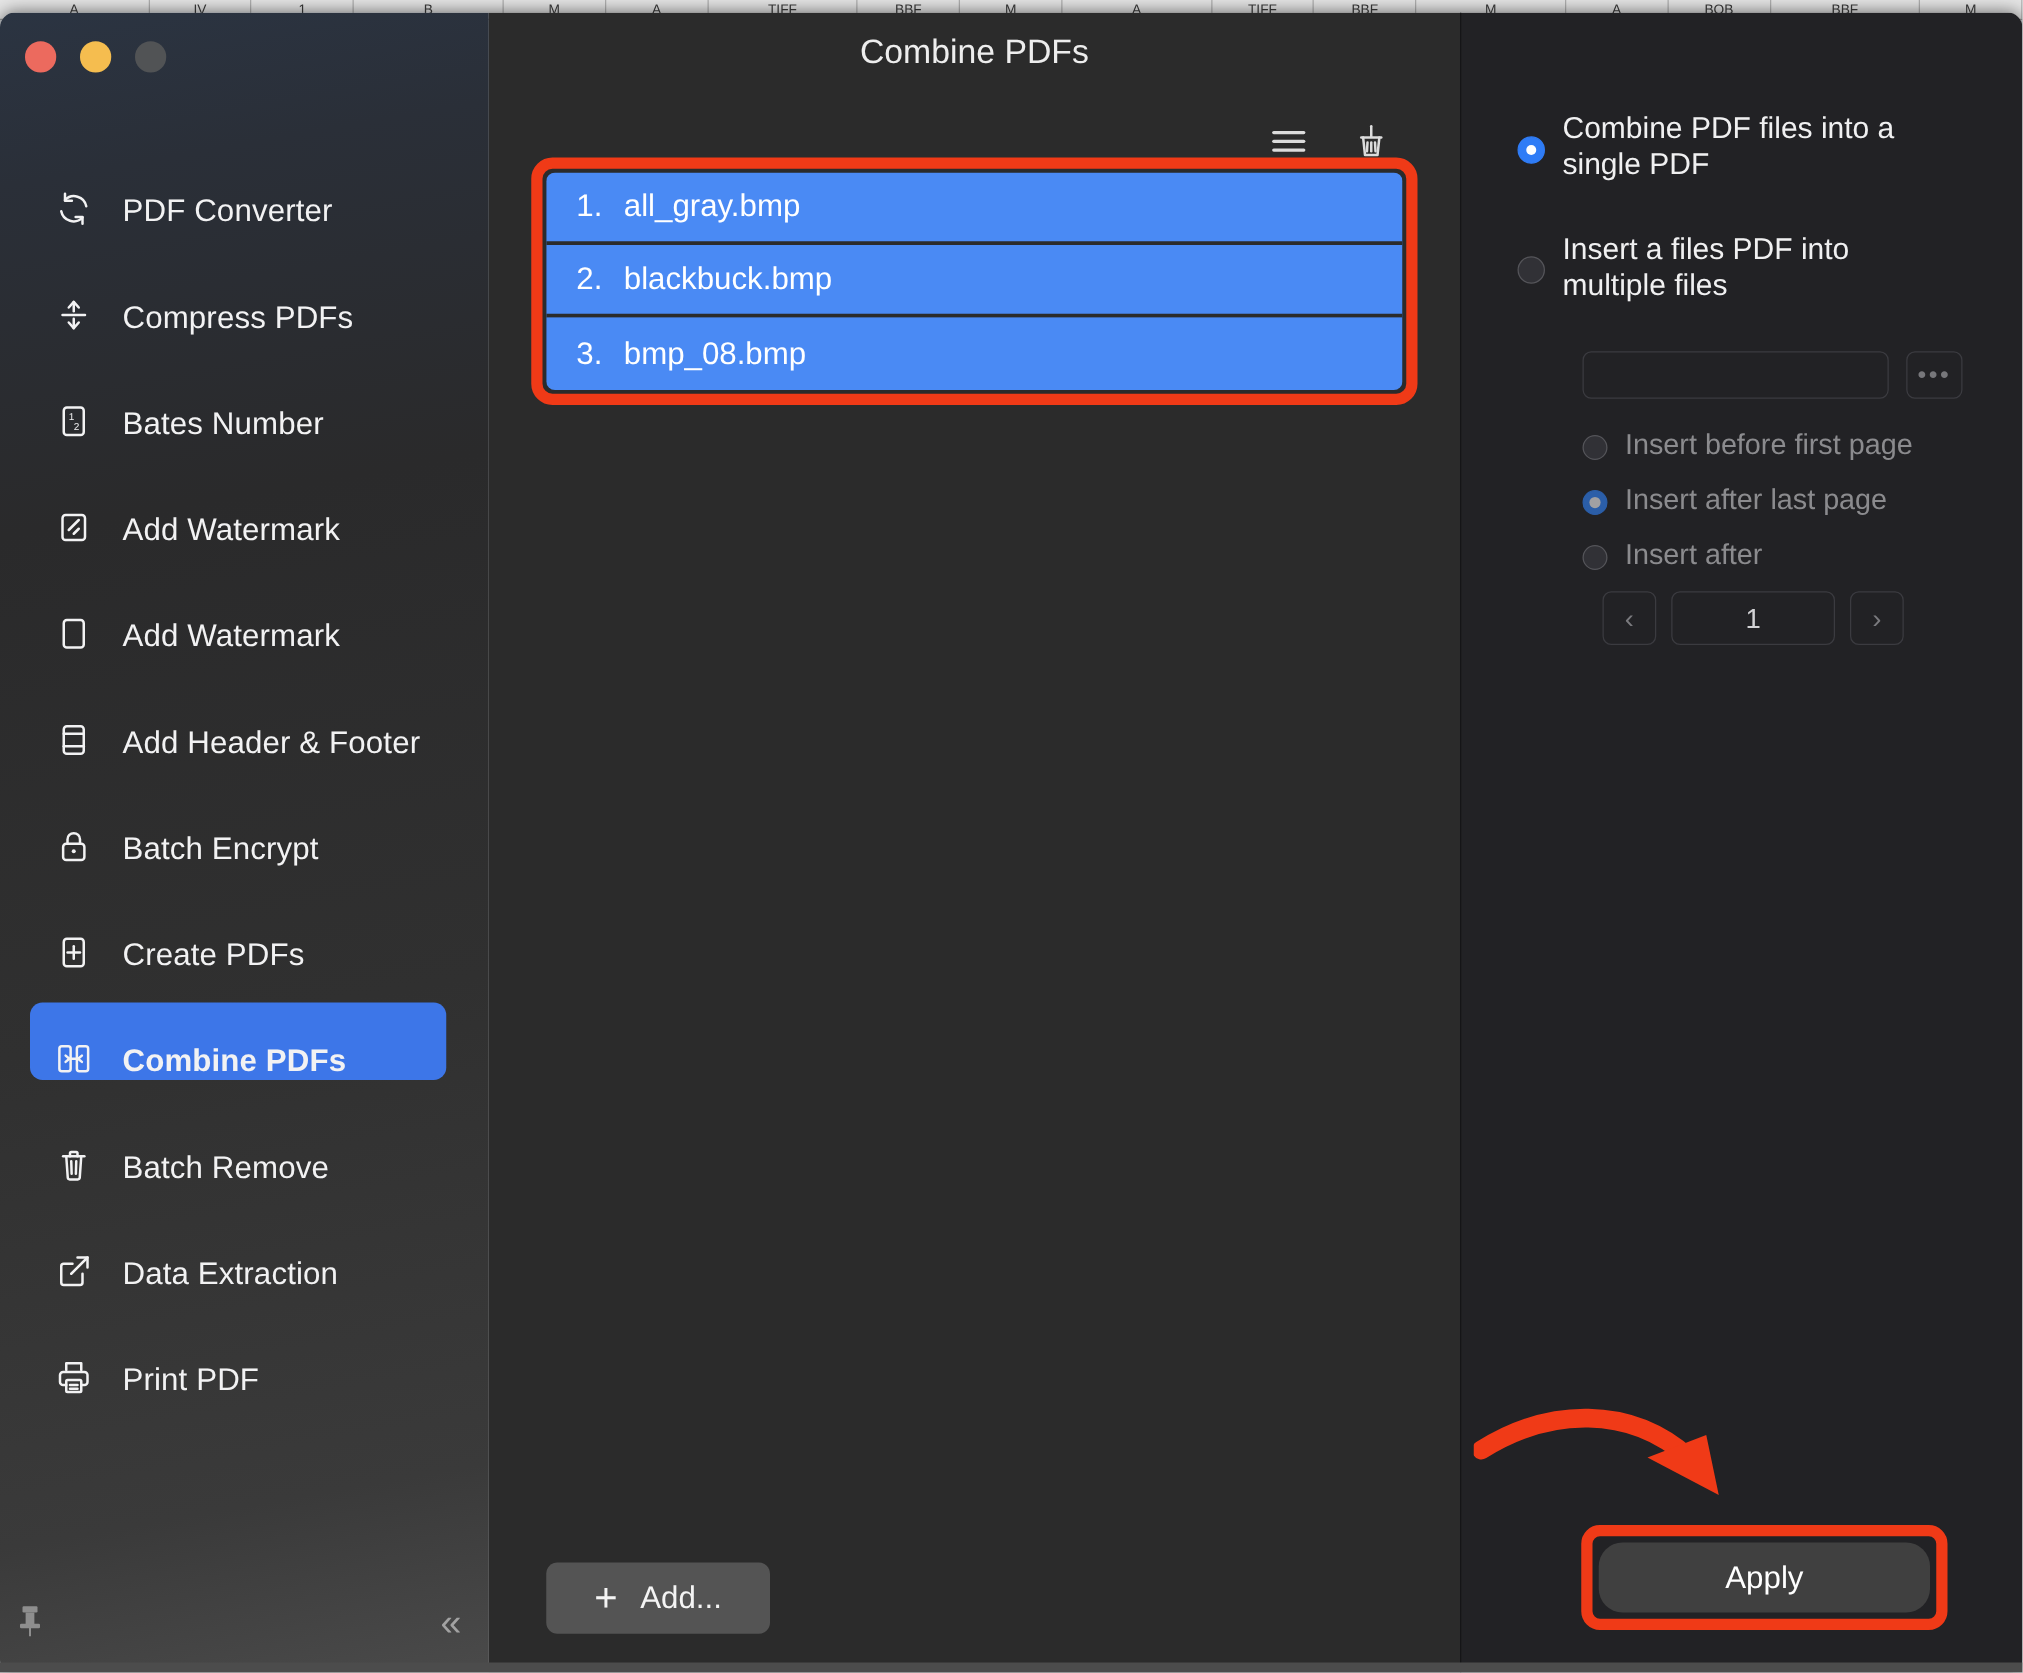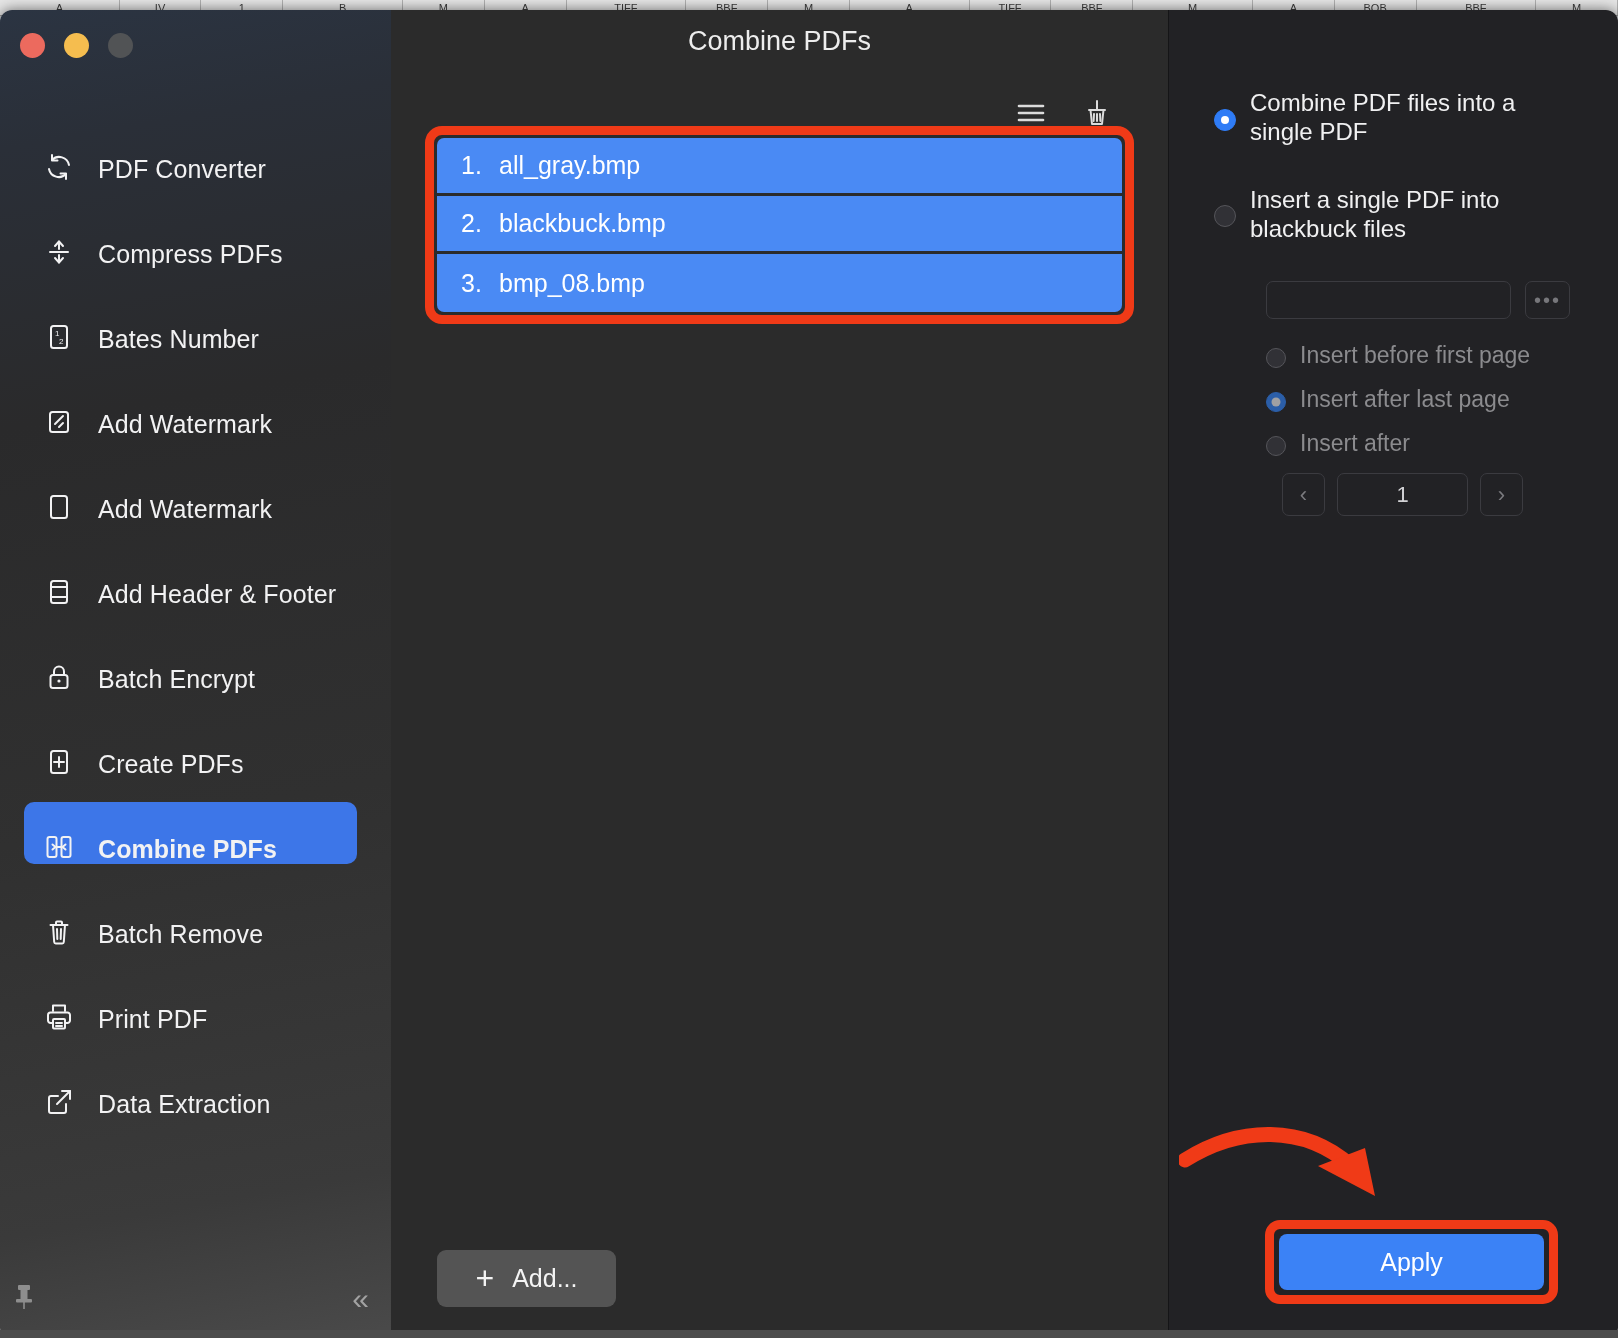--- a/index.html
+++ b/index.html
@@ -219,22 +219,22 @@
     font-family: "Liberation Sans", sans-serif;
   }
 
   .apply-wrap {
     position: absolute; left: 0; bottom: 0;
     width: 100%; height: 140px;
   }
   .apply-btn {
     position: absolute; left: 110px; bottom: 48px;
     width: 265px; height: 56px;
-    background: #3b82f6; color: #ffffff;
-    border: none; border-radius: 8px;
+    background: #404040; color: #ffffff;
+    border: none; border-radius: 19px;
     font-size: 25px; cursor: pointer;
     font-family: "Liberation Sans", sans-serif;
   }
   #apply-redbox {
     left: 96px; bottom: 34px; width: 293px; height: 84px;
     position: absolute; border-radius: 15px;
   }
   .arrow-svg { position: absolute; left: 10px; bottom: 120px; }
 
   .bottombar {
@@ -382,38 +382,38 @@
                 <path d="M12 8V5.5a1 1 0 0 1 1-1h4a1 1 0 0 1 1 1V8"></path>
                 <line x1="13" y1="12" x2="13.3" y2="22"></line>
                 <line x1="17" y1="12" x2="16.7" y2="22"></line>
               </svg>
             </span>
             <span>Batch Remove</span>
           </div>
           <div class="nav-item">
             <span class="ico">
               <svg width="30" height="30" viewBox="0 0 30 30" fill="none" stroke="currentColor" stroke-width="2" stroke-linecap="round" stroke-linejoin="round">
+                <path d="M22 17v7a2 2 0 0 1-2 2H7a2 2 0 0 1-2-2V11a2 2 0 0 1 2-2h7"></path>
+                <polyline points="18,4 26,4 26,12"></polyline>
+                <line x1="13" y1="17" x2="26" y2="4"></line>
+              </svg>
+            </span>
+            <span>Data Extraction</span>
+          </div>
+          <div class="nav-item">
+            <span class="ico">
+              <svg width="30" height="30" viewBox="0 0 30 30" fill="none" stroke="currentColor" stroke-width="2" stroke-linecap="round" stroke-linejoin="round">
                 <polyline points="9,9 9,3.5 21,3.5 21,9"></polyline>
                 <path d="M9 21H6.5A2.5 2.5 0 0 1 4 18.5V13a2.5 2.5 0 0 1 2.5-2.5h17A2.5 2.5 0 0 1 26 13v5.5A2.5 2.5 0 0 1 23.5 21H21"></path>
                 <rect x="9" y="17" width="12" height="9.5" rx="1"></rect>
                 <line x1="12" y1="21" x2="18" y2="21"></line>
                 <line x1="12" y1="24" x2="18" y2="24"></line>
               </svg>
             </span>
             <span>Print PDF</span>
-          </div>
-          <div class="nav-item">
-            <span class="ico">
-              <svg width="30" height="30" viewBox="0 0 30 30" fill="none" stroke="currentColor" stroke-width="2" stroke-linecap="round" stroke-linejoin="round">
-                <path d="M22 17v7a2 2 0 0 1-2 2H7a2 2 0 0 1-2-2V11a2 2 0 0 1 2-2h7"></path>
-                <polyline points="18,4 26,4 26,12"></polyline>
-                <line x1="13" y1="17" x2="26" y2="4"></line>
-              </svg>
-            </span>
-            <span>Data Extraction</span>
           </div>
         </div>
 
       <div class="sidebar-foot">
         <span class="pin-icon">
           <svg width="20" height="26" viewBox="0 0 20 26" fill="currentColor">
             <rect x="4" y="1" width="12" height="5" rx="1"></rect>
             <rect x="6.5" y="6" width="7" height="10"></rect>
             <rect x="2" y="15" width="16" height="3.6" rx="1"></rect>
             <rect x="9.2" y="18" width="1.6" height="7"></rect>
@@ -477,21 +477,21 @@
 
     <div class="right">
 
       <div class="opt-row">
         <span class="radio checked"></span>
         <span class="opt-label">Combine PDF files into a single PDF</span>
       </div>
 
       <div class="opt-row">
         <span class="radio"></span>
-        <span class="opt-label">Insert a single PDF into blackbuck files</span>
+        <span class="opt-label">Insert a files PDF into multiple files</span>
       </div>
 
       <div class="path-row">
         <input class="path-input" type="text" value="" style="">
         <div class="browse-btn">•••</div>
       </div>
 
       <div class="sub-opt">
         <span class="radio sub"></span>
         <span class="opt-label dim">Insert before first page</span>

